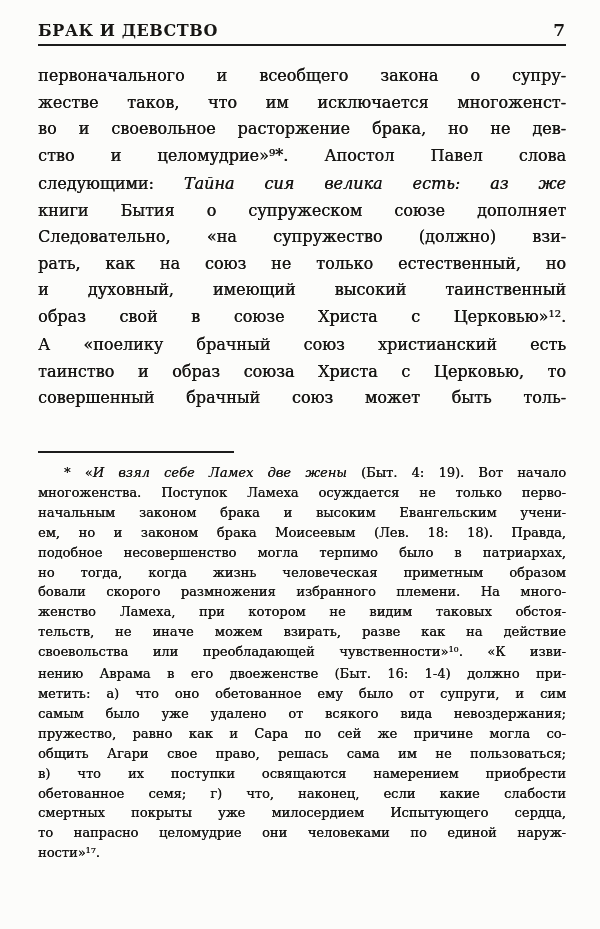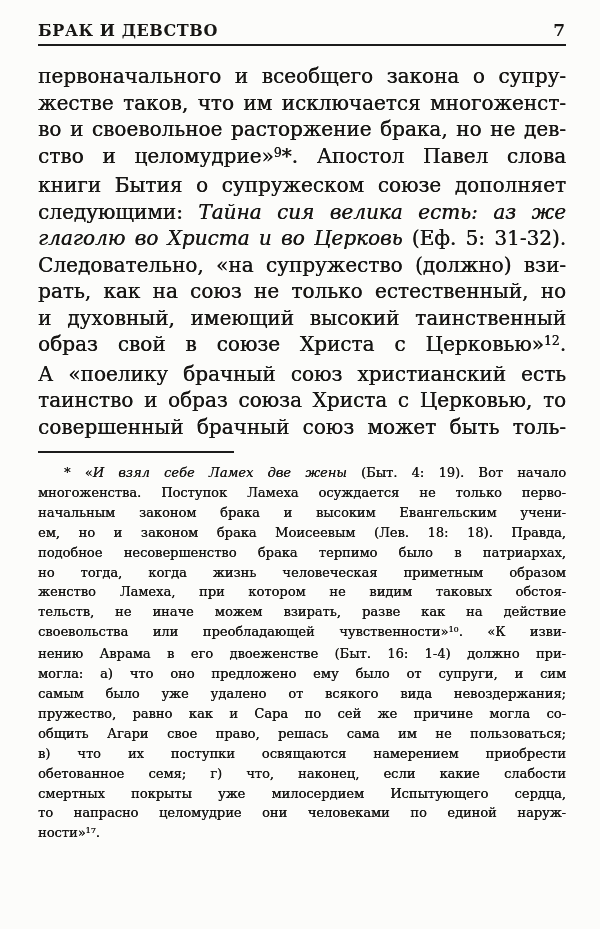--- a/index.html
+++ b/index.html
@@ -33,21 +33,21 @@
     font-size:17px;font-weight:bold;
   }
   .head-rule{
     position:absolute;left:38px;top:44px;width:528px;height:2px;
     background:var(--rule);
   }
   .main-text{
     position:absolute;left:38px;top:63px;width:528px;
   }
   .main-text .line{
-    font-size:20px;line-height:26.5px;
+    font-size:16px;line-height:26.5px;
     text-align:justify;text-align-last:justify;
     text-shadow:0.35px 0 0 currentColor;
   }
   .fn-rule{
     position:absolute;left:38px;top:451px;width:196px;height:2px;
     background:var(--rule);
   }
   .footnote{
     position:absolute;left:38px;top:463px;width:528px;
   }
@@ -69,45 +69,45 @@
     <span class="running-title">БРАК И ДЕВСТВО</span>
     <span class="running-page">7</span>
   </div>
   <div class="head-rule"></div>
 
   <div class="main-text" id="main-text">
       <div class="line"><span>первоначального и всеобщего закона о супру-</span></div>
       <div class="line"><span>жестве таков, что им исключается многоженст-</span></div>
       <div class="line"><span>во и своевольное расторжение брака, но не дев-</span></div>
       <div class="line"><span>ство и целомудрие»</span><span class="sup">9</span><span>*. Апостол Павел слова</span></div>
+      <div class="line"><span>следующими: </span><span class="i">Тайна сия велика есть: аз же</span></div>
       <div class="line"><span>книги Бытия о супружеском союзе дополняет</span></div>
-      <div class="line"><span>следующими: </span><span class="i">Тайна сия велика есть: аз же</span></div>
-      <div class="line"><span class="i">глаголю во Христа и во Церковь</span><span> (Еф. 5: 31-32).</span></div>
       <div class="line"><span>Следовательно, «на супружество (должно) взи-</span></div>
       <div class="line"><span>рать, как на союз не только естественный, но</span></div>
       <div class="line"><span>и духовный, имеющий высокий таинственный</span></div>
       <div class="line"><span>образ свой в союзе Христа с Церковью»</span><span class="sup">12</span><span>.</span></div>
       <div class="line"><span>А «поелику брачный союз христианский есть</span></div>
       <div class="line"><span>таинство и образ союза Христа с Церковью, то</span></div>
       <div class="line"><span>совершенный брачный союз может быть толь-</span></div>
     </div>
 
   <div class="fn-rule"></div>
   <div class="footnote" id="footnote">
       <div class="line indent"><span>* «</span><span class="i">И взял себе Ламех две жены</span><span> (Быт. 4: 19). Вот начало</span></div>
       <div class="line"><span>многоженства. Поступок Ламеха осуждается не только перво-</span></div>
       <div class="line"><span>начальным законом брака и высоким Евангельским учени-</span></div>
       <div class="line"><span>ем, но и законом брака Моисеевым (Лев. 18: 18). Правда,</span></div>
-      <div class="line"><span>подобное несовершенство брака терпимо было в патриархах,</span></div>
+      <div class="line"><span>подобное несовершенство могла терпимо было в патриархах,</span></div>
       <div class="line"><span>но тогда, когда жизнь человеческая приметным образом</span></div>
+      <div class="line"><span>бовали скорого размножения избранного племени. На много-</span></div>
       <div class="line"><span>женство Ламеха, при котором не видим таковых обстоя-</span></div>
       <div class="line"><span>тельств, не иначе можем взирать, разве как на действие</span></div>
       <div class="line"><span>своевольства или преобладающей чувственности»</span><span class="sup">10</span><span>. «К изви-</span></div>
       <div class="line"><span>нению Аврама в его двоеженстве (Быт. 16: 1-4) должно при-</span></div>
-      <div class="line"><span>могла: а) что оно предложено ему было от супруги, и сим</span></div>
+      <div class="line"><span>метить: а) что оно обетованное ему было от супруги, и сим</span></div>
       <div class="line"><span>самым было уже удалено от всякого вида невоздержания;</span></div>
       <div class="line"><span>пружество, равно как и Сара по сей же причине могла со-</span></div>
       <div class="line"><span>общить Агари свое право, решась сама им не пользоваться;</span></div>
       <div class="line"><span>в) что их поступки освящаются намерением приобрести</span></div>
       <div class="line"><span>обетованное семя; г) что, наконец, если какие слабости</span></div>
       <div class="line"><span>смертных покрыты уже милосердием Испытующего сердца,</span></div>
       <div class="line"><span>то напрасно целомудрие они человеками по единой наруж-</span></div>
       <div class="line align-left"><span>ности»</span><span class="sup">17</span><span>.</span></div>
     </div>
 </div>

